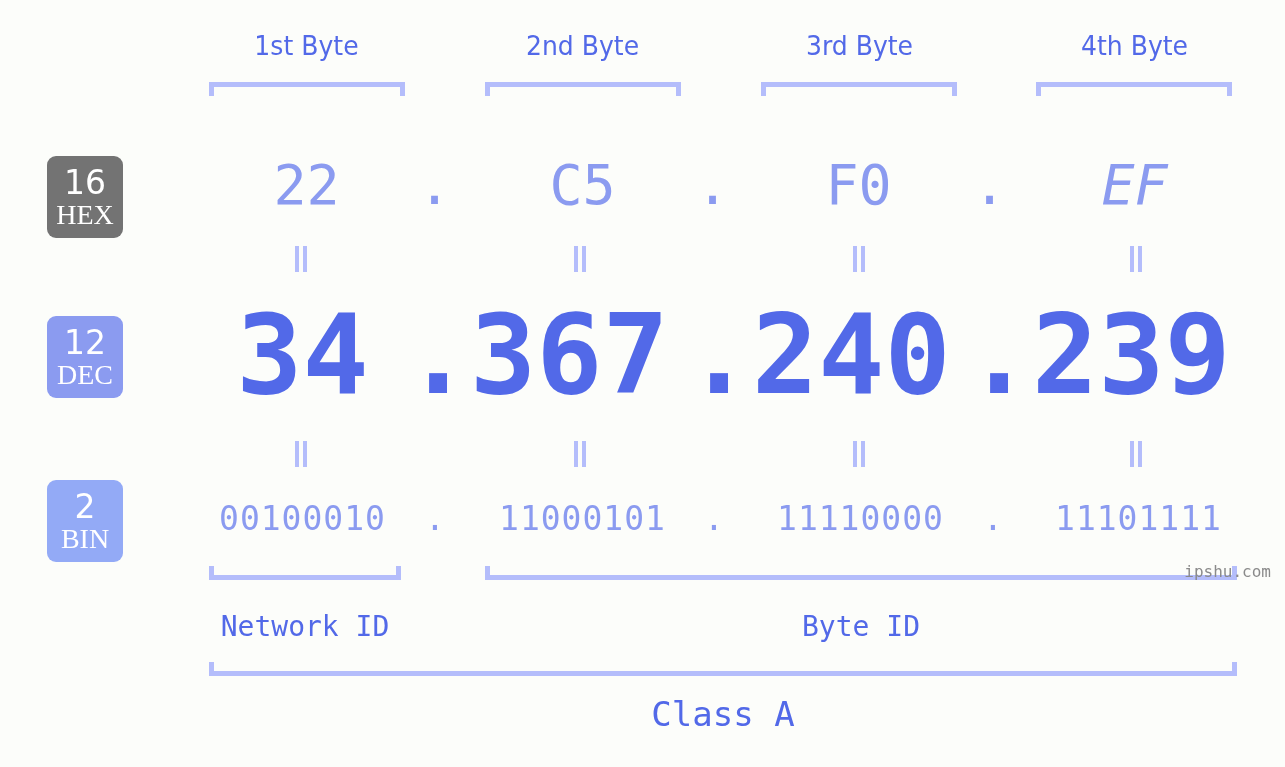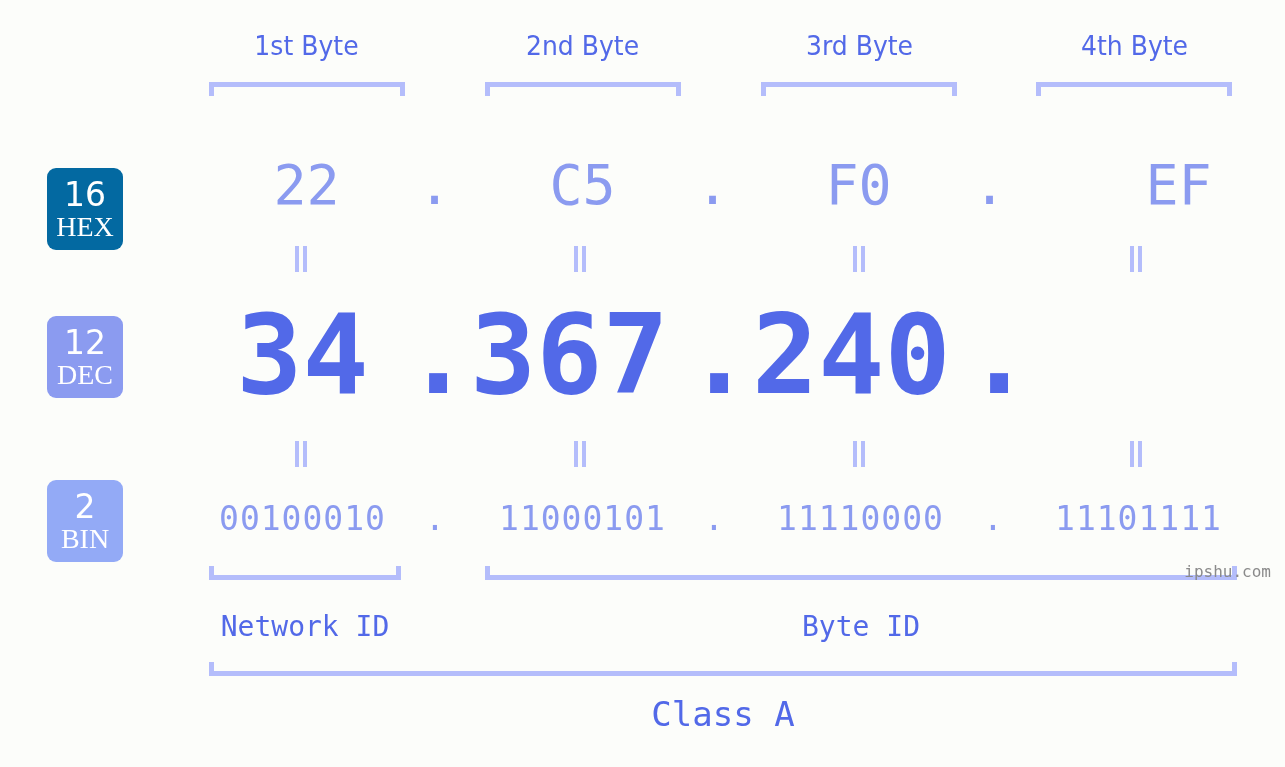--- a/index.html
+++ b/index.html
@@ -188,21 +188,21 @@
   <div class="byte-label" style="left:209px; width:195px;">1st Byte</div>
   <div class="byte-label" style="left:485px; width:195px;">2nd Byte</div>
   <div class="byte-label" style="left:762px; width:195px;">3rd Byte</div>
   <div class="byte-label" style="left:1037px; width:195px;">4th Byte</div>
 
   <div class="bracket-top" style="left:209px; top:82px; width:196px;"></div>
   <div class="bracket-top" style="left:485px; top:82px; width:196px;"></div>
   <div class="bracket-top" style="left:761px; top:82px; width:196px;"></div>
   <div class="bracket-top" style="left:1036px; top:82px; width:196px;"></div>
 
-  <div class="badge" style="top:168px; background:#0369a1;justify-content:center;">
+  <div class="badge" style="top:156px; background:#737373;justify-content:center;">
     <span class="num">16</span>
     <span class="nm">HEX</span>
   </div>
 
   <div class="badge" style="top:316px; background:#8b9bf0;">
     <span class="num">12</span>
     <span class="nm">DEC</span>
   </div>
 
   <div class="badge" style="top:480px; background:#93aaf6;">
@@ -212,21 +212,21 @@
 
   <div class="hex-cell" style="left:209px; top:158px; width:195px;">22</div>
   <div class="hex-dot" style="left:418px; top:158px;">.</div>
 
   <div class="hex-cell" style="left:485px; top:158px; width:195px;">C5</div>
   <div class="hex-dot" style="left:696px; top:158px;">.</div>
 
   <div class="hex-cell" style="left:761px; top:158px; width:195px;">F0</div>
   <div class="hex-dot" style="left:973px; top:158px;">.</div>
 
-  <div class="hex-cell" style="left:1081px; top:158px; width:195px;">EF</div>
+  <div class="hex-cell" style="left:1037px; top:158px; width:195px;font-style:italic;">EF</div>
 
   <div class="eq" style="left:292px; top:246px;" title="=">
     <i class="a"></i>
       <i class="b"></i>
   </div>
   <div class="eq" style="left:571px; top:246px;">
     <i class="a"></i>
       <i class="b"></i>
   </div>
   <div class="eq" style="left:850px; top:246px;">
@@ -240,20 +240,21 @@
 
   <div class="dec-cell" style="left:205px; top:300px; width:195px;">34</div>
   <div class="dec-dot" style="left:405px; top:300px;">.</div>
 
   <div class="dec-cell" style="left:470px; top:300px; width:195px;">367</div>
   <div class="dec-dot" style="left:686px; top:300px;">.</div>
 
   <div class="dec-cell" style="left:752px; top:300px; width:195px;">240</div>
   <div class="dec-dot" style="left:966px; top:300px;">.</div>
 
+  <div class="dec-cell" style="left:1032px; top:300px; width:195px;">239</div>
 
   <div class="eq" style="left:292px; top:441px;">
     <i class="a"></i>
       <i class="b"></i>
   </div>
   <div class="eq" style="left:571px; top:441px;">
     <i class="a"></i>
       <i class="b"></i>
   </div>
   <div class="eq" style="left:850px; top:441px;">

